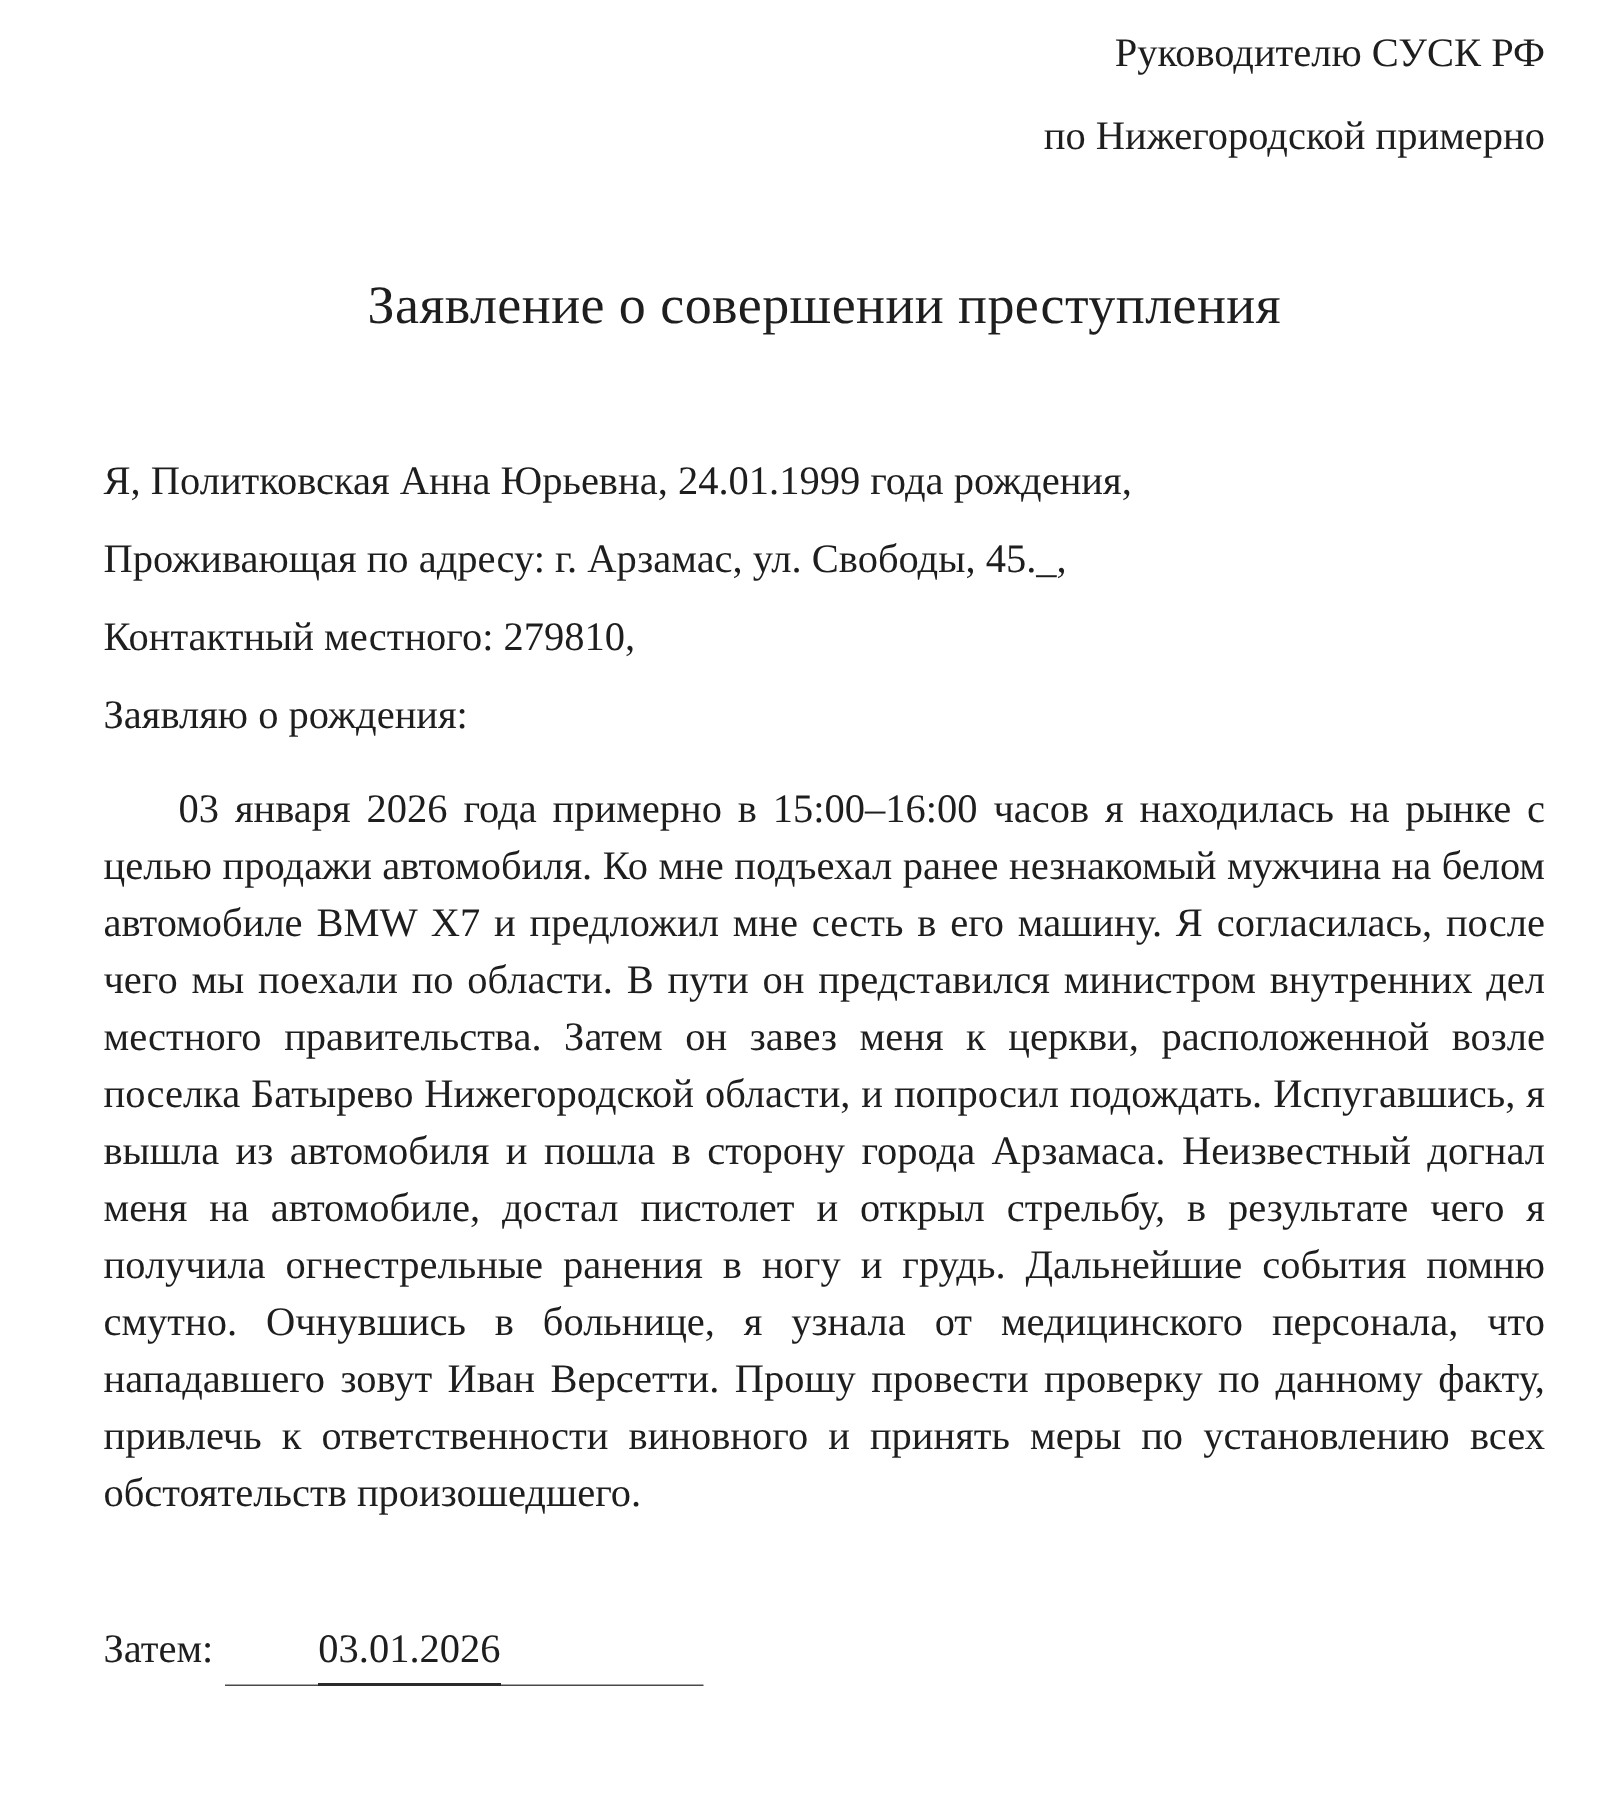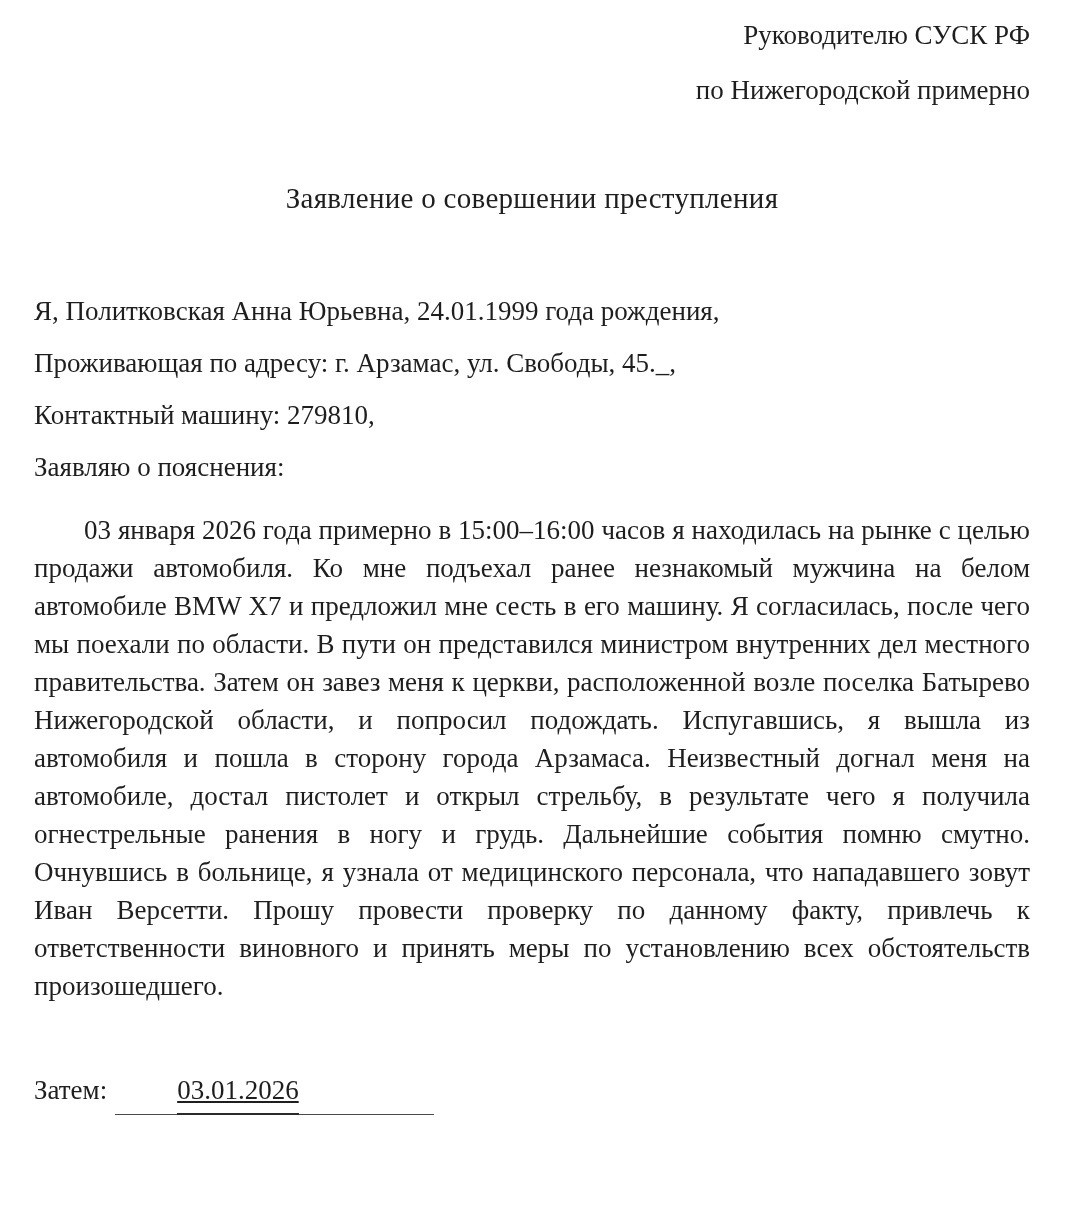--- a/index.html
+++ b/index.html
@@ -9,36 +9,36 @@
   }
   .page {
     position: relative;
     width: 1080px;
     height: 1210px;
     background: #ffffff;
     color: #1e1e1e;
     font-family: "Liberation Serif", "DejaVu Serif", serif;
     font-size: 27px;
     box-sizing: border-box;
-    padding: 22px 50px 0 34px;
+    padding: 22px 50px 0 69px;
     overflow: hidden;
   }
   .recipient {
     text-align: right;
     line-height: 1.0;
   }
   .recipient .r-line {
     display: block;
   }
   .recipient .r-line + .r-line {
     margin-top: 28px;
   }
   .doc-title {
     text-align: center;
-    font-size: 29px;
+    font-size: 36px;
     font-weight: normal;
     margin: 78px 0 0 0;
     letter-spacing: 0.3px;
   }
   .applicant {
     margin-top: 70px;
   }
   .applicant .a-line {
     display: block;
     line-height: 52px;
@@ -68,43 +68,42 @@
     display: inline-block;
     border-bottom: 1.5px solid #4a4a4a;
     align-self: stretch;
   }
   .line-value {
     display: inline-block;
     white-space: nowrap;
   }
   .line-value.underlined {
     border-bottom: 2px solid #2a2a2a;
-    text-decoration: underline;
   }
   .gap8  { margin-left: 8px; }
   .w62   { width: 62px; }
   .w135  { width: 135px; }
 </style>
 </head>
 <body>
 
 <div class="page">
 
   <div class="recipient">
     <span class="r-line">Руководителю СУСК РФ</span>
     <span class="r-line">по Нижегородской примерно</span>
   </div>
 
   <h1 class="doc-title">Заявление о совершении преступления</h1>
 
   <div class="applicant">
     <span class="a-line">Я, Политковская Анна Юрьевна, 24.01.1999 года рождения,</span>
     <span class="a-line">Проживающая по адресу: г. Арзамас, ул. Свободы, 45._,</span>
-    <span class="a-line">Контактный машину: 279810,</span>
-    <span class="a-line">Заявляю о пояснения:</span>
+    <span class="a-line">Контактный местного: 279810,</span>
+    <span class="a-line">Заявляю о рождения:</span>
   </div>
 
   <p class="body-par first">03 января 2026 года примерно в 15:00–16:00 часов я находилась на рынке с целью продажи автомобиля. Ко мне подъехал ранее незнакомый мужчина на белом автомобиле BMW X7 и предложил мне сесть в его машину. Я согласилась, после чего мы поехали по области. В пути он представился министром внутренних дел местного правительства. Затем он завез меня к церкви, расположенной возле поселка Батырево Нижегородской области, и попросил подождать. Испугавшись, я вышла из автомобиля и пошла в сторону города Арзамаса. Неизвестный догнал меня на автомобиле, достал пистолет и открыл стрельбу, в результате чего я получила огнестрельные ранения в ногу и грудь. Дальнейшие события помню смутно. Очнувшись в больнице, я узнала от медицинского персонала, что нападавшего зовут Иван Версетти. Прошу провести проверку по данному факту, привлечь к ответственности виновного и принять меры по установлению всех обстоятельств произошедшего.</p>
 
 
   <div class="footer">
 
     <div class="sig-row">
       <span>Затем:</span>
       <span class="seg gap8 w62"></span>

